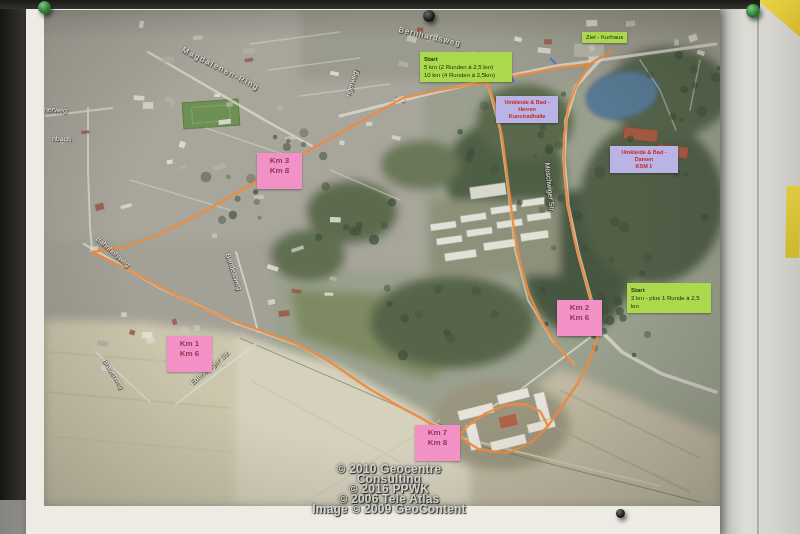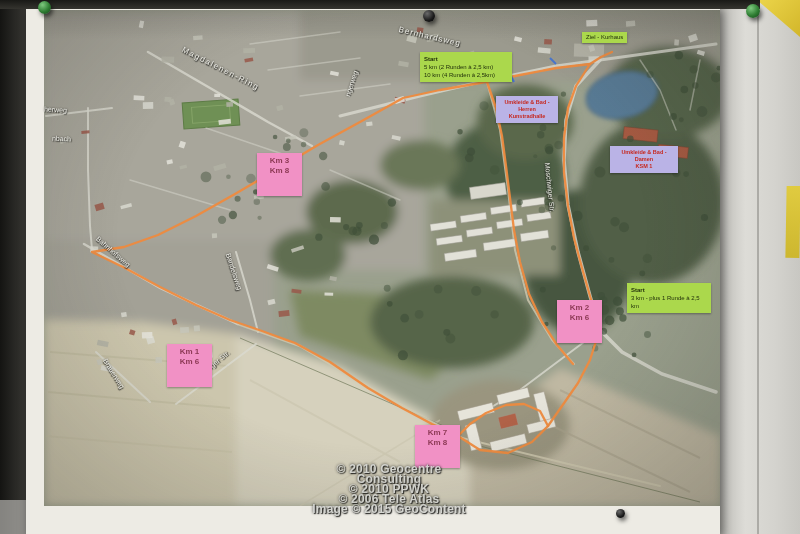--- a/index.html
+++ b/index.html
@@ -32,21 +32,21 @@
   .vignette{position:absolute;left:44px;top:10px;width:676px;height:496px;pointer-events:none;
          background:radial-gradient(ellipse at 50% 45%,rgba(255,255,255,0) 55%,rgba(28,26,22,.22) 100%),
                     linear-gradient(180deg,rgba(20,20,18,.12),rgba(0,0,0,0) 6%);}
   .route{fill:none;stroke:var(--route-orange);stroke-width:2.3;stroke-linejoin:round;stroke-linecap:round;opacity:.95;}
   .road{fill:none;stroke:#d9d9cf;stroke-linecap:round;opacity:.8;}
   .track{fill:none;stroke:#cfc9b0;stroke-linecap:round;opacity:.8;}
   .hedge{fill:none;stroke:#6a7355;opacity:.65;}
   .bluemark{fill:none;stroke:#3a6fd8;stroke-width:2;opacity:.85;}
   
   .lbl{position:absolute;box-sizing:border-box;text-align:center;}
-  .lbl-km{background:var(--km-label-bg);color:var(--km-label-text);width:45px;padding:3px 0 20px;
+  .lbl-km{background:var(--km-label-bg);color:var(--km-label-text);width:45px;padding:3px 0 13px;
           font-size:8px;font-weight:bold;line-height:10px;box-shadow:0 1px 2px rgba(0,0,0,.35);}
   .lbl-green{background:var(--start-label-bg);color:var(--start-label-text);text-align:left;
           font-size:6px;line-height:8px;padding:3px 4px;box-shadow:0 1px 2px rgba(0,0,0,.35);}
   .lbl-green .t1{font-weight:bold;}
   .lbl-ziel{padding:2px 4px;font-size:6px;line-height:7px;text-align:center;}
   .lbl-fac{background:var(--facility-label-bg);color:var(--facility-label-text);
           font-size:5.5px;font-weight:bold;line-height:7px;padding:3px 2px;box-shadow:0 1px 2px rgba(0,0,0,.35);}
   .street{position:absolute;color:var(--street-label-text);font-size:8px;white-space:nowrap;
           text-shadow:0 0 2px #2a2a26,1px 1px 1px #2a2a26;opacity:.95;}
   .street.small{font-size:7px;}
@@ -400,37 +400,37 @@
   </div>
   <div class="lbl lbl-fac" style="left:610px;top:146px;width:68px;">
     <div>Umkleide &amp; Bad - Damen</div>
     <div>KSM 1</div>
   </div>
 
   <div class="lbl lbl-km" style="left:257px;top:153px;">
     <div>Km 3</div>
     <div>Km 8</div>
   </div>
-  <div class="lbl lbl-km" style="left:167px;top:344px;">
+  <div class="lbl lbl-km" style="left:167px;top:336px;">
     <div>Km 1</div>
     <div>Km 6</div>
   </div>
   <div class="lbl lbl-km" style="left:557px;top:300px;">
     <div>Km 2</div>
     <div>Km 6</div>
   </div>
   <div class="lbl lbl-km" style="left:415px;top:425px;">
     <div>Km 7</div>
     <div>Km 8</div>
   </div>
 
   <div class="copyright">
     <div>© 2010 Geocentre Consulting</div>
-    <div>© 2010 PPWK</div>
+    <div>© 2016 PPWK</div>
     <div>© 2006 Tele Atlas</div>
-    <div>Image © 2015 GeoContent</div>
+    <div>Image © 2009 GeoContent</div>
   </div>
 
   <div class="pin green" style="left:38px;top:1px;width:13px;height:13px;"></div>
   <div class="pin black" style="left:423px;top:10px;width:12px;height:12px;"></div>
   <div class="pin green" style="left:746px;top:4px;width:14px;height:14px;"></div>
   <div class="pin black" style="left:616px;top:509px;width:9px;height:9px;"></div>
 </div>
 
 </body></html>

